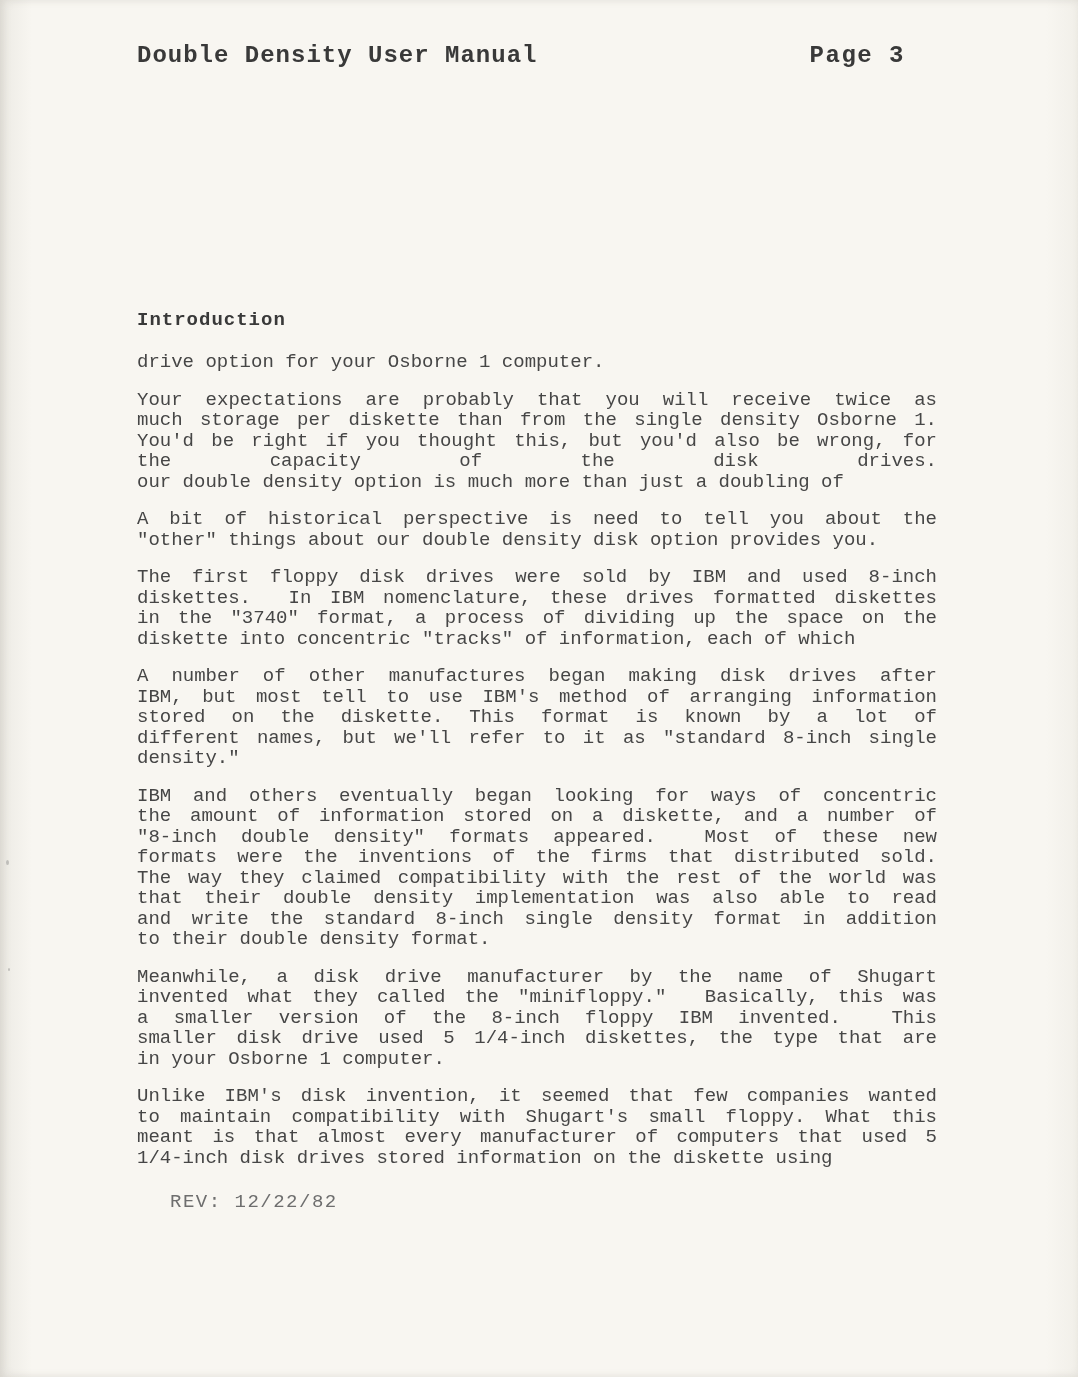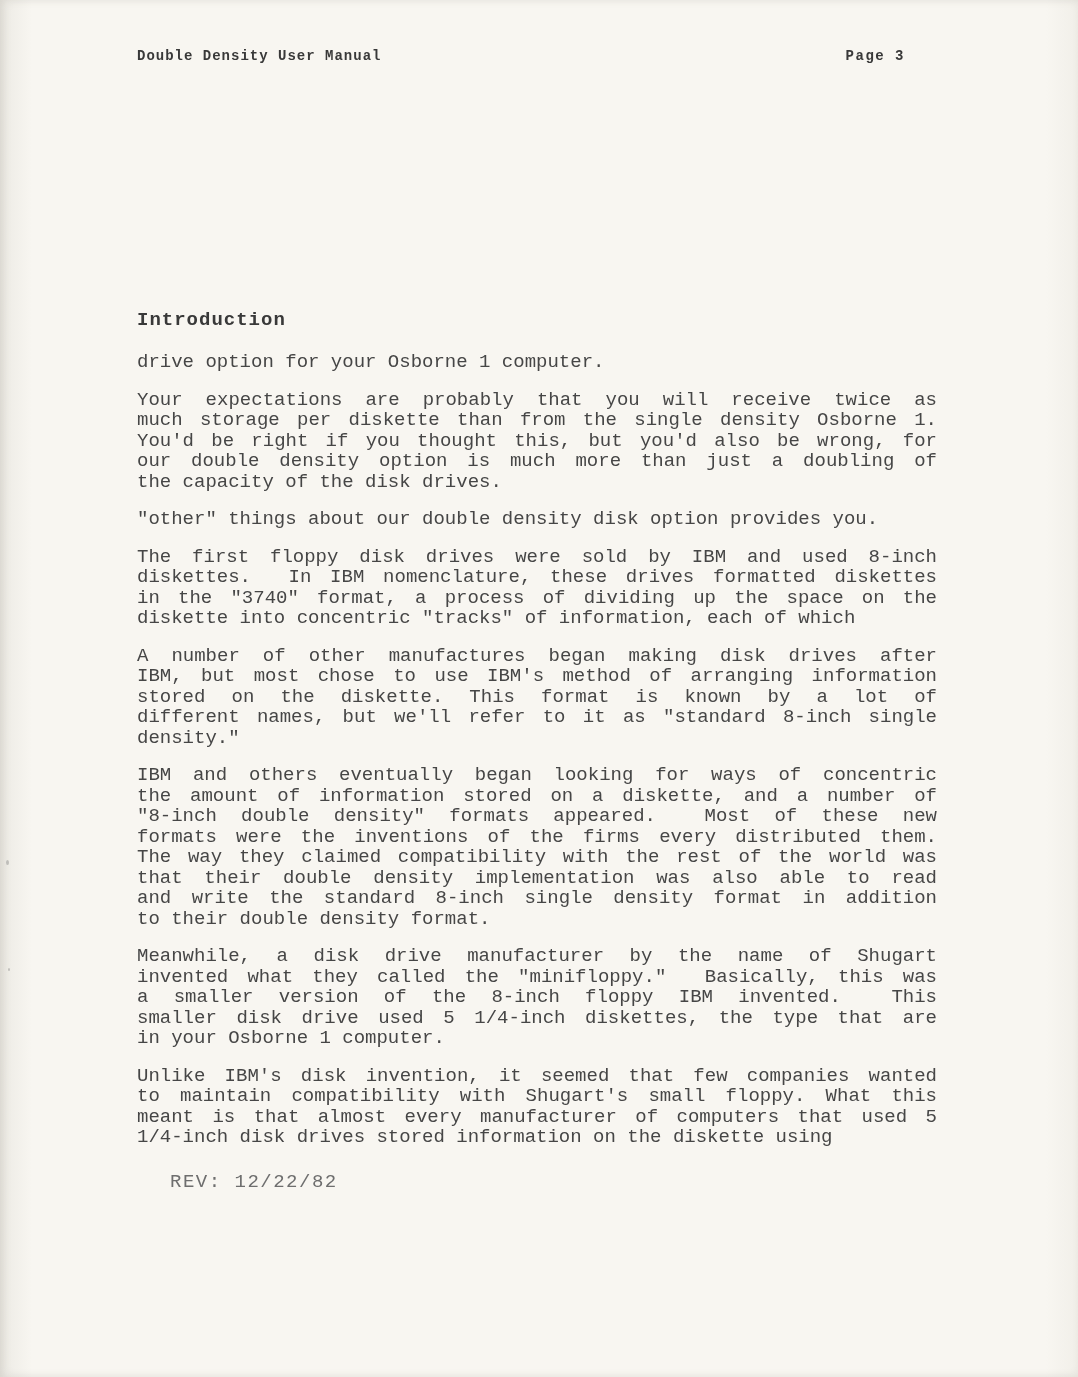--- a/index.html
+++ b/index.html
@@ -23,21 +23,21 @@
   .content {
     position: absolute;
     left: 137px;
     top: 46px;
     width: 800px;
   }
   .header {
     display: flex;
     justify-content: space-between;
     align-items: baseline;
-    font-size: 14px;
+    font-size: 24px;
     line-height: 20.5px;
     font-weight: bold;
     color: var(--ink-bold);
     letter-spacing: 1px;
   }
   .pagenum {
     margin-right: 32px;
     letter-spacing: 1.5px;
   }
   .heading {
@@ -98,44 +98,45 @@
     <div class="heading">Introduction</div>
 
     <div class="body">
       <div class="paragraph">
           <div class="line">drive option for your Osborne 1 computer.</div>
         </div>
       <div class="paragraph">
           <div class="line">Your expectations are probably that you will receive twice as</div>
           <div class="line">much storage per diskette than from the single density Osborne 1.</div>
           <div class="line">You'd be right if you thought this, but you'd also be wrong, for</div>
+          <div class="line">the capacity of the disk drives.</div>
           <div class="line">our double density option is much more than just a doubling of</div>
-          <div class="line">the capacity of the disk drives.</div>
         </div>
       <div class="paragraph">
+          <div class="line">A bit of historical perspective is need to tell you about the</div>
           <div class="line">"other" things about our double density disk option provides you.</div>
         </div>
       <div class="paragraph">
           <div class="line">The first floppy disk drives were sold by IBM and used 8-inch</div>
           <div class="line">diskettes.&nbsp; In IBM nomenclature, these drives formatted diskettes</div>
           <div class="line">in the "3740" format, a process of dividing up the space on the</div>
           <div class="line">diskette into concentric "tracks" of information, each of which</div>
         </div>
       <div class="paragraph">
           <div class="line">A number of other manufactures began making disk drives after</div>
-          <div class="line">IBM, but most chose to use IBM's method of arranging information</div>
+          <div class="line">IBM, but most tell to use IBM's method of arranging information</div>
           <div class="line">stored on the diskette. This format is known by a lot of</div>
           <div class="line">different names, but we'll refer to it as "standard 8-inch single</div>
           <div class="line">density."</div>
         </div>
       <div class="paragraph">
           <div class="line">IBM and others eventually began looking for ways of concentric</div>
           <div class="line">the amount of information stored on a diskette, and a number of</div>
           <div class="line">"8-inch double density" formats appeared.&nbsp; Most of these new</div>
-          <div class="line">formats were the inventions of the firms every distributed them.</div>
+          <div class="line">formats were the inventions of the firms that distributed sold.</div>
           <div class="line">The way they claimed compatibility with the rest of the world was</div>
           <div class="line">that their double density implementation was also able to read</div>
           <div class="line">and write the standard 8-inch single density format in addition</div>
           <div class="line">to their double density format.</div>
         </div>
       <div class="paragraph">
           <div class="line">Meanwhile, a disk drive manufacturer by the name of Shugart</div>
           <div class="line">invented what they called the "minifloppy."&nbsp; Basically, this was</div>
           <div class="line">a smaller version of the 8-inch floppy IBM invented.&nbsp; This</div>
           <div class="line">smaller disk drive used 5 1/4-inch diskettes, the type that are</div>

